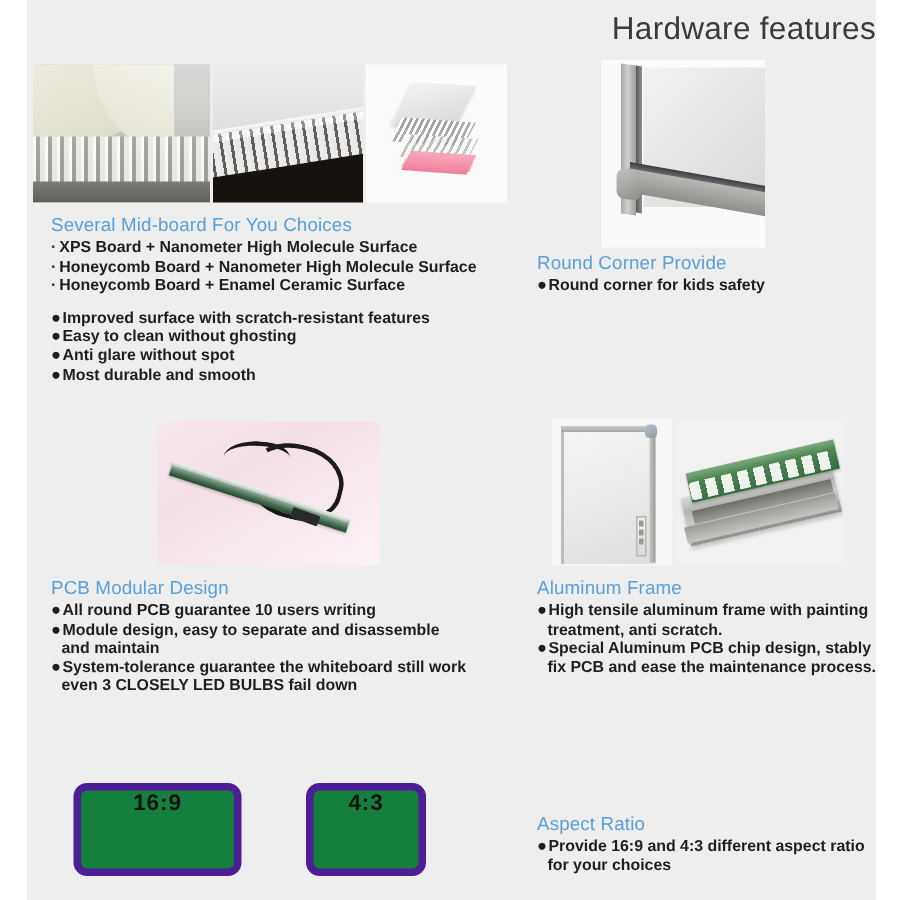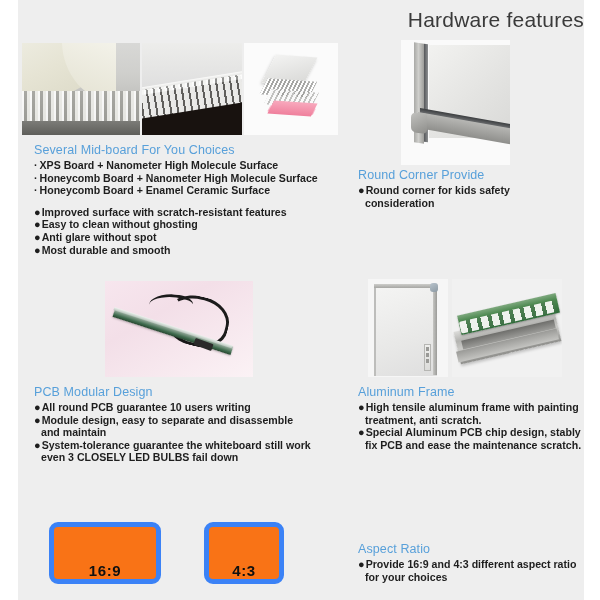--- a/index.html
+++ b/index.html
@@ -288,25 +288,25 @@
     background:
       repeating-linear-gradient(90deg,
         rgba(248,248,246,.95) 0px, rgba(248,248,246,.95) 7px,
         rgba(80,120,85,.45) 7px, rgba(80,120,85,.45) 11px);
     border-radius: 2px;
   }
 
   
   .ar-box {
     position: absolute;
-    background: #f97316;
-    border: 5px solid #3b82f6;
+    background: #15803d;
+    border: 5px solid #4c1d95;
     border-radius: 9px;
     display: flex;
-    align-items: flex-end;
+    align-items: flex-start;
     justify-content: center;
     font-weight: bold;
     font-size: 15px;
     color: #111;
     letter-spacing: .6px;
     box-sizing: border-box;
   }
 </style>
 </head>
 <body>
@@ -360,21 +360,20 @@
       <span class="ln"><span class="bt">●</span><span>Easy to clean without ghosting</span></span>
       <span class="ln"><span class="bt">●</span><span>Anti glare without spot</span></span>
       <span class="ln"><span class="bt">●</span><span>Most durable and smooth</span></span>
     </div>
   </div>
 
   <div style="position:absolute; left:340px; top:168px; width:220px;">
     <div class="sec-head">Round Corner Provide</div>
     <div class="lines">
       <span class="ln"><span class="bt">●</span><span>Round corner for kids safety</span></span>
-      <span class="ln ind"><span>consideration</span></span>
     </div>
   </div>
 
   <div class="photo p5" style="left:87px; top:281px; width:148px; height:96px;">
     <div class="cable2"></div>
       <div class="cable"></div>
     <div class="strip"></div>
       <div class="stripHi"></div>
       <div class="plug"></div>
   </div>
@@ -409,21 +408,21 @@
       <span class="ln ind"><span>even 3 CLOSELY LED BULBS fail down</span></span>
     </div>
   </div>
 
   <div style="position:absolute; left:340px; top:385px; width:232px;">
     <div class="sec-head">Aluminum Frame</div>
     <div class="lines">
       <span class="ln"><span class="bt">●</span><span>High tensile aluminum frame with painting</span></span>
       <span class="ln ind"><span>treatment, anti scratch.</span></span>
       <span class="ln"><span class="bt">●</span><span>Special Aluminum PCB chip design, stably</span></span>
-      <span class="ln ind"><span>fix PCB and ease the maintenance scratch.</span></span>
+      <span class="ln ind"><span>fix PCB and ease the maintenance process.</span></span>
     </div>
   </div>
 
   <div class="ar-box" style="left:31px; top:522px; width:112px; height:62px;">
     <span>16:9</span>
   </div>
 
   <div class="ar-box" style="left:186px; top:522px; width:80px; height:62px;">
     <span>4:3</span>
   </div>

